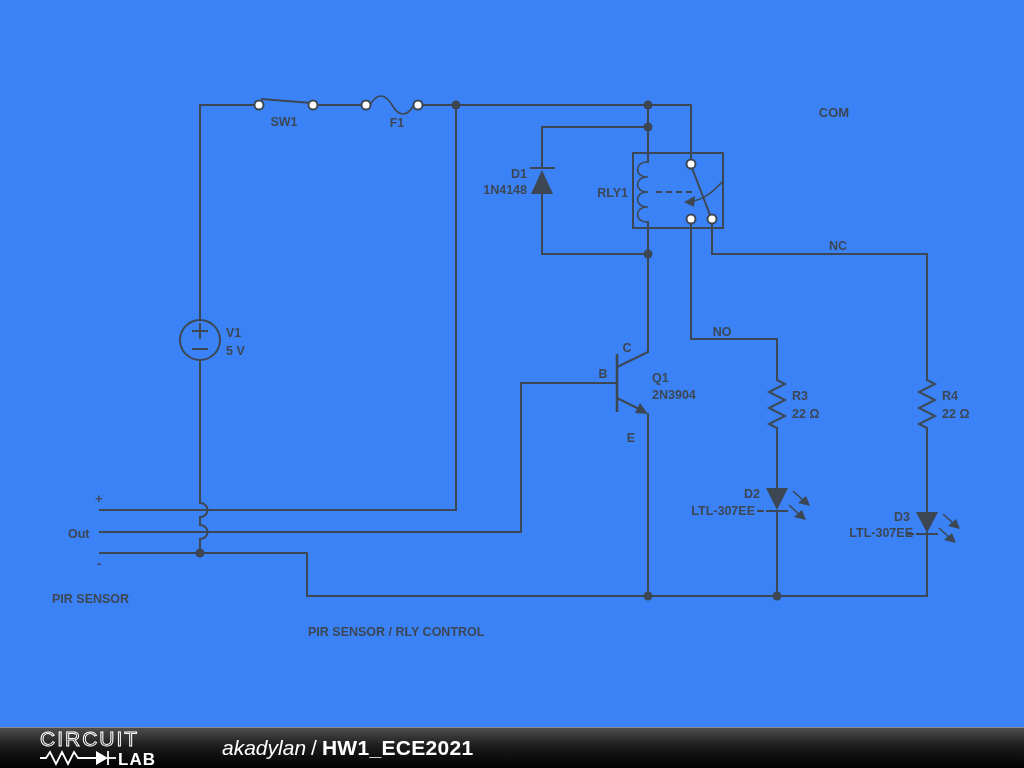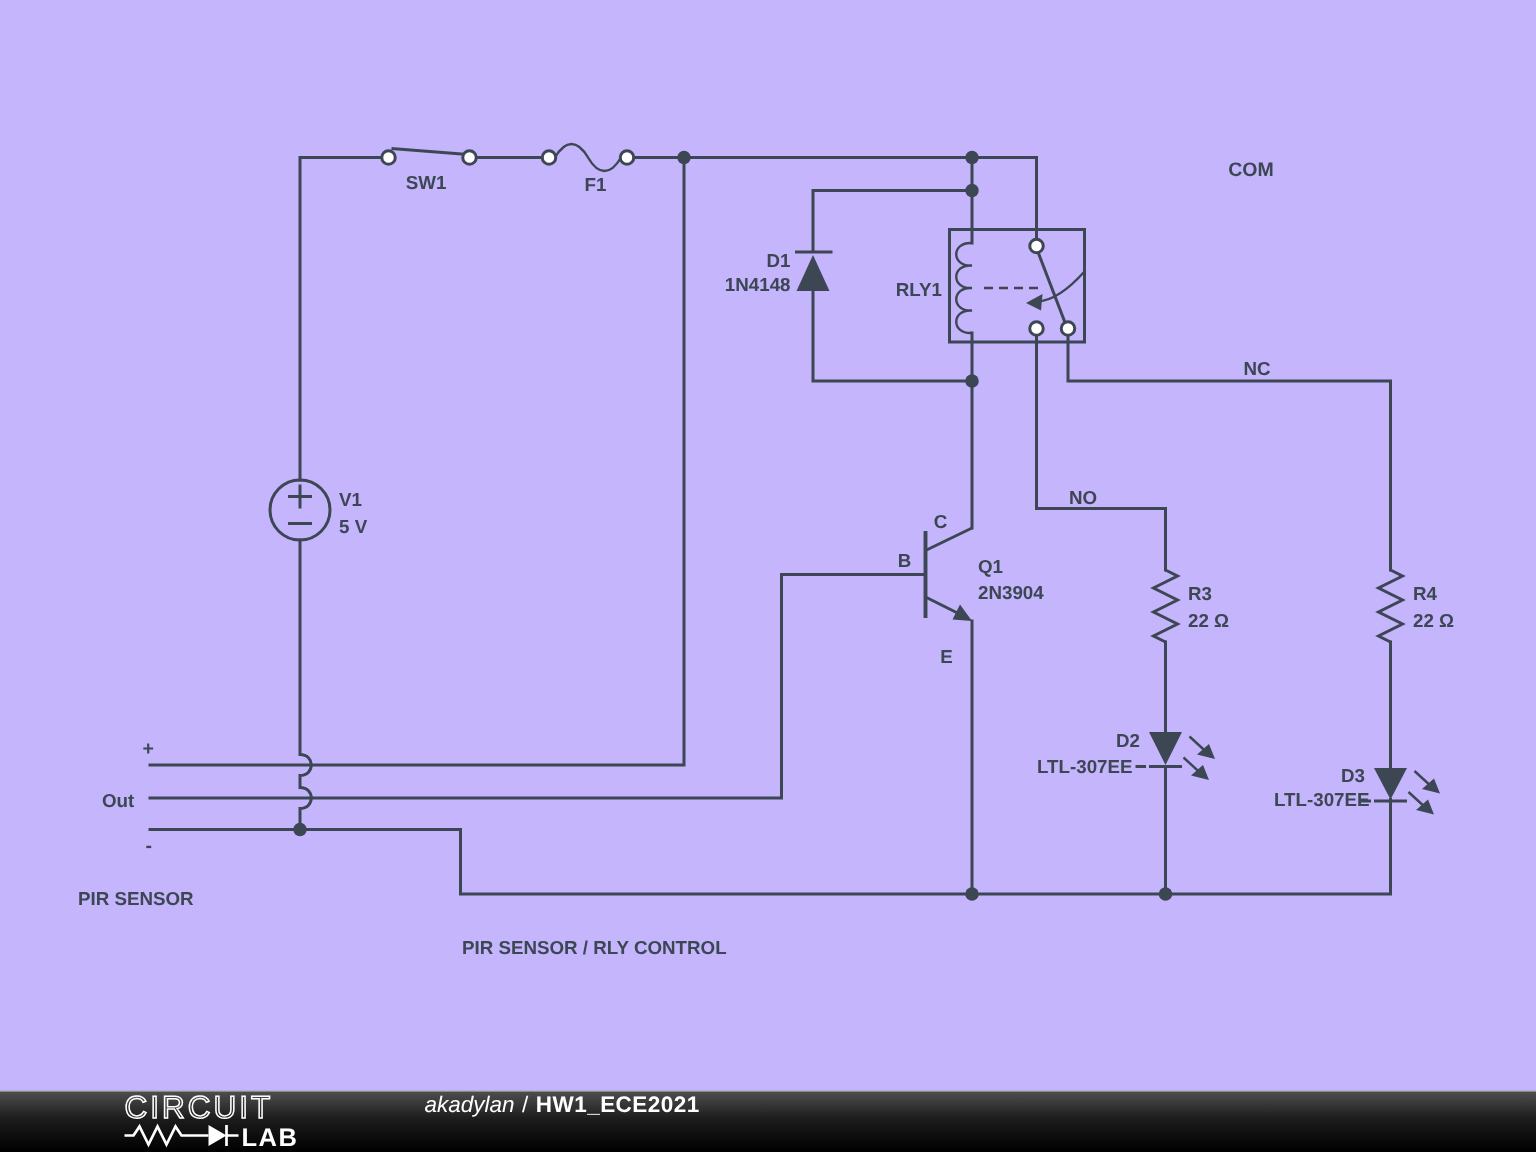--- a/index.html
+++ b/index.html
@@ -1,48 +1,48 @@
 <!DOCTYPE html>
 <html><head>
 <meta charset="utf-8">
 <style>
   html,body{margin:0;padding:0;}
   body{
     width:1024px;height:768px;position:relative;overflow:hidden;
     background:#ffffff;font-family:"Liberation Sans",sans-serif;
   }
-  .canvas{position:absolute;left:0;top:0;width:1024px;height:727px;background:#c4b5fd;}
+  .canvas{position:absolute;left:0;top:0;width:1024px;height:727px;background:#3b82f6;}
   svg.schem{display:block;}
   svg.schem .wire{stroke:#3d4754;stroke-width:2;fill:none;stroke-linecap:square;}
   svg.schem .wire-thin{stroke:#3d4754;stroke-width:1.6;fill:none;}
   svg.schem .sym{stroke:#3d4754;stroke-width:2;fill:none;}
   svg.schem .sym-fill{fill:#3d4754;stroke:none;}
   svg.schem .terminal{fill:#ffffff;stroke:#3d4754;stroke-width:2;}
   svg.schem .dot{fill:#3d4754;stroke:none;}
   svg.schem .dashed{stroke:#3d4754;stroke-width:1.8;fill:none;stroke-dasharray:6 4;}
   svg.schem text{
     font-family:"Liberation Sans",sans-serif;font-weight:bold;
     font-size:12.5px;fill:#3d4754;
   }
   svg.schem text.big{font-size:13px;}
   .ta-m{text-anchor:middle;} .ta-e{text-anchor:end;}
   
   .footer{
     position:absolute;left:0;top:727px;width:1024px;height:41px;
     background:linear-gradient(180deg,#4d4d4d 0%,#1c1c1c 45%,#000000 100%);
     border-top:1px solid #8a8a8a;box-sizing:border-box;
-    display:flex;color:#fff;padding-left:43px;
+    display:flex;align-items:center;color:#fff;
   }
   .logo{margin-left:38px;flex:0 0 auto;}
   .logo text{font-family:"Liberation Sans",sans-serif;}
   .logo .outline{fill:none;stroke:#ffffff;stroke-width:1;font-size:21px;letter-spacing:2px;}
   .logo .solid{fill:#ffffff;font-weight:bold;font-size:17px;letter-spacing:1px;}
   .logo .lwire{stroke:#ffffff;stroke-width:1.8;fill:none;}
   .logo .lfill{fill:#ffffff;stroke:none;}
-  .meta{margin-left:62px;line-height:18px;font-size:15px;white-space:nowrap;}
+  .meta{margin-left:44px;line-height:18px;font-size:21px;white-space:nowrap;}
   .meta .author{font-style:italic;}
   .meta .sep{margin:0 5px;}
   .meta .proj{font-weight:bold;letter-spacing:0.3px;}
   .meta .url{font-weight:normal;}
 </style>
 </head>
 <body>
 
 <div class="canvas">
 <svg class="schem" width="1024" height="727" viewBox="0 0 1024 727">

